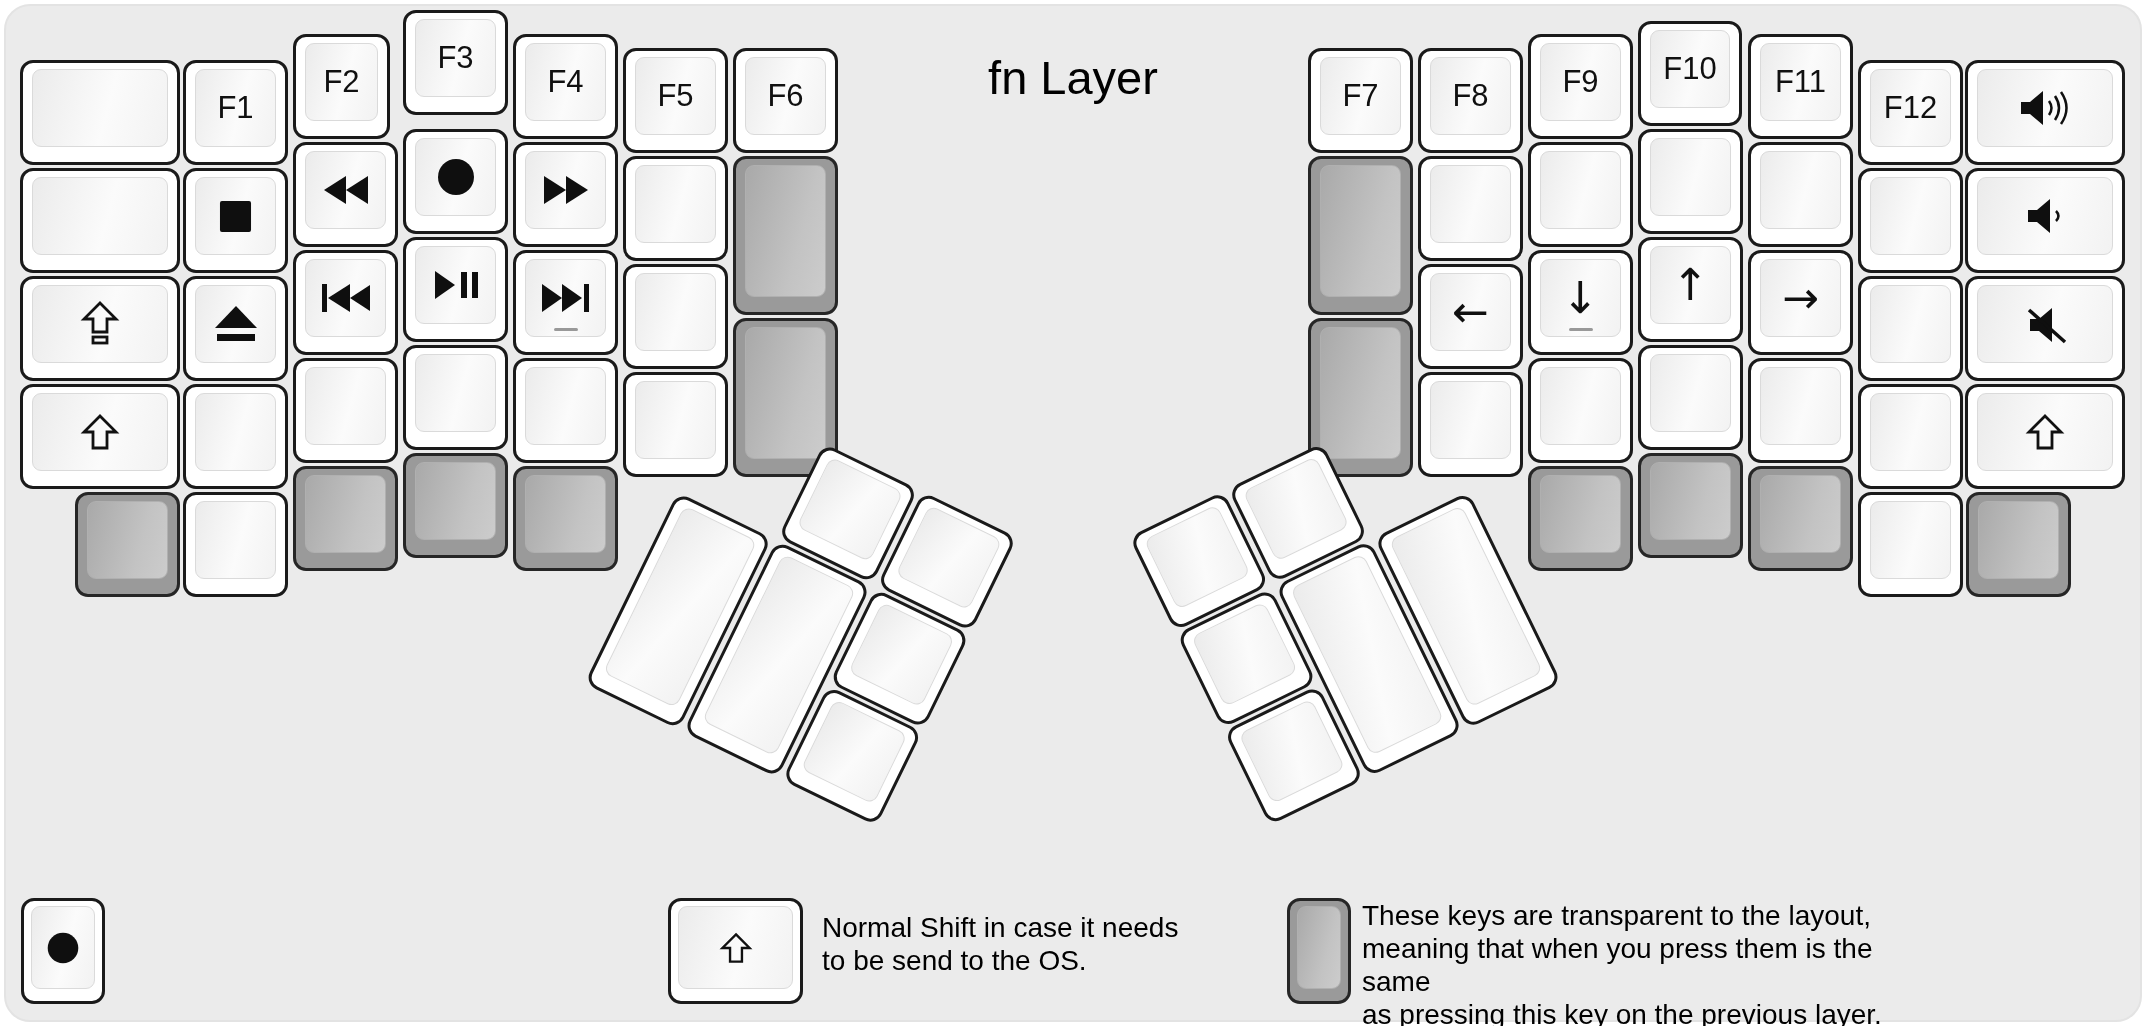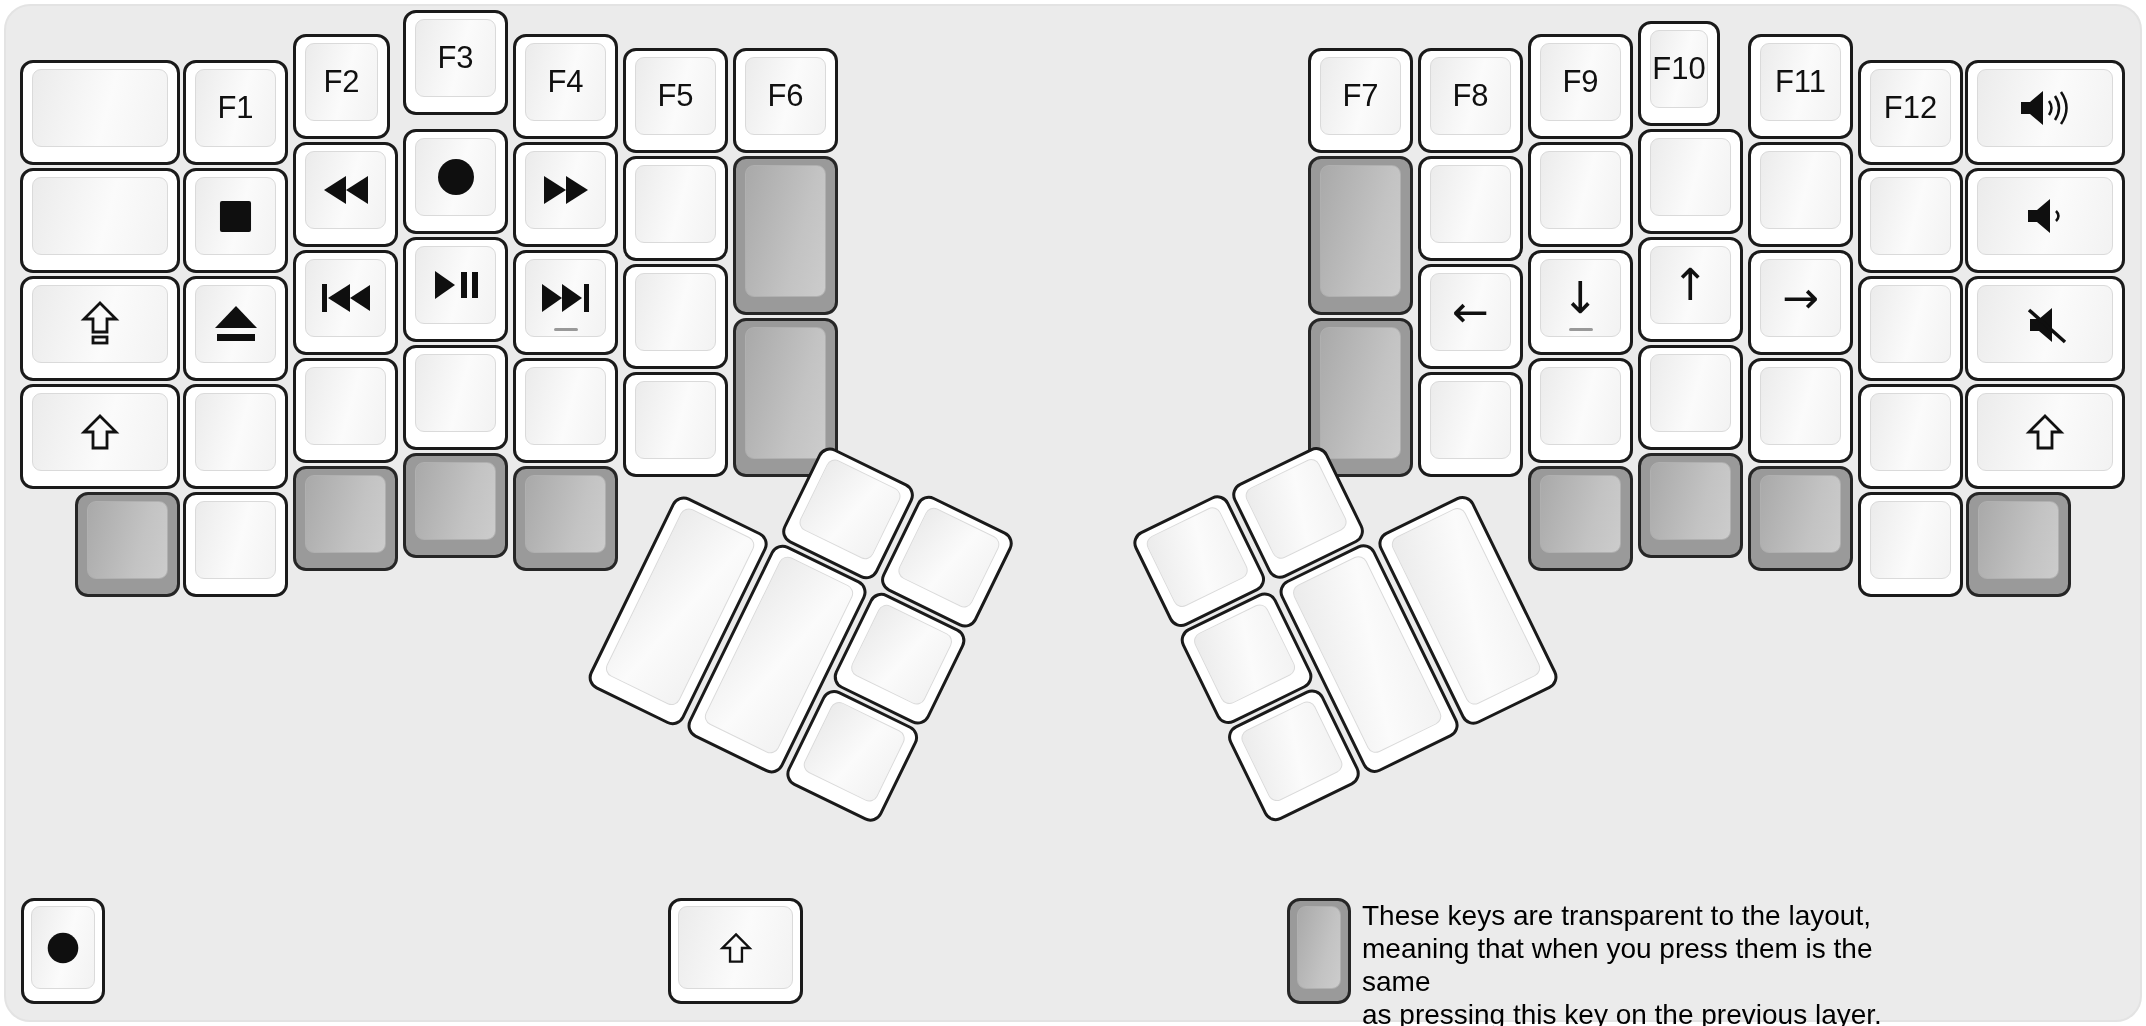--- a/index.html
+++ b/index.html
@@ -22,20 +22,21 @@
   .legend-text{position:absolute;font-size:28px;line-height:33px;color:#000;white-space:pre-line;}
   #legend-text-1{left:117px;top:899px;width:560px;}
   #legend-text-2{left:822px;top:911px;width:520px;}
   #legend-text-3{left:1362px;top:899px;width:560px;}
 </style>
 </head>
 <body>
 
 <div id="canvas">
   <div id="panel"></div>
+  <div id="title">fn Layer</div>
   <div id="keys-root">
       <div class="key white" style="left: 20px; top: 60px; width: 160px; height: 105px;">
         <div class="cap"></div>
       </div>
       <div class="key white" style="left: 20px; top: 168px; width: 160px; height: 105px;">
         <div class="cap"></div>
       </div>
       <div class="key white" style="left: 20px; top: 276px; width: 160px; height: 105px;">
         <div class="cap">
           <span class="icon">
@@ -249,21 +250,21 @@
           <span class="label arrow">↓</span>
           <div class="homing"></div>
         </div>
       </div>
       <div class="key white" style="left: 1528px; top: 358px; width: 105px; height: 105px;">
         <div class="cap"></div>
       </div>
       <div class="key gray" style="left: 1528px; top: 466px; width: 105px; height: 105px;">
         <div class="cap"></div>
       </div>
-      <div class="key white" style="left: 1638px; top: 21px; width: 82px; height: 105px;">
+      <div class="key white" style="left: 1638px; top: 21px; width: 104px; height: 105px;">
         <div class="cap">
           <span class="label">F10</span>
         </div>
       </div>
       <div class="key white" style="left: 1638px; top: 129px; width: 105px; height: 105px;">
         <div class="cap"></div>
       </div>
       <div class="key white" style="left: 1638px; top: 237px; width: 105px; height: 105px;">
         <div class="cap">
           <span class="label arrow">↑</span>
@@ -410,16 +411,18 @@
             <svg width="40" height="38" viewBox="0 0 40 38">
               <path d="M20,3 L36,19 H27 V35 H13 V19 H4 Z" fill="none" stroke="#111" stroke-width="2.8"></path>
             </svg>
           </span>
         </div>
       </div>
       <div class="key gray legend-key" style="left: 1287px; top: 898px; width: 64px; height: 106px;">
         <div class="cap"></div>
       </div>
     </div>
+  <div class="legend-text" id="legend-text-2">Normal Shift in case it needs
+to be send to the OS.</div>
   <div class="legend-text" id="legend-text-3">These keys are transparent to the layout,
 meaning that when you press them is the same
 as pressing this key on the previous layer.</div>
 </div>
 
 </body></html>

